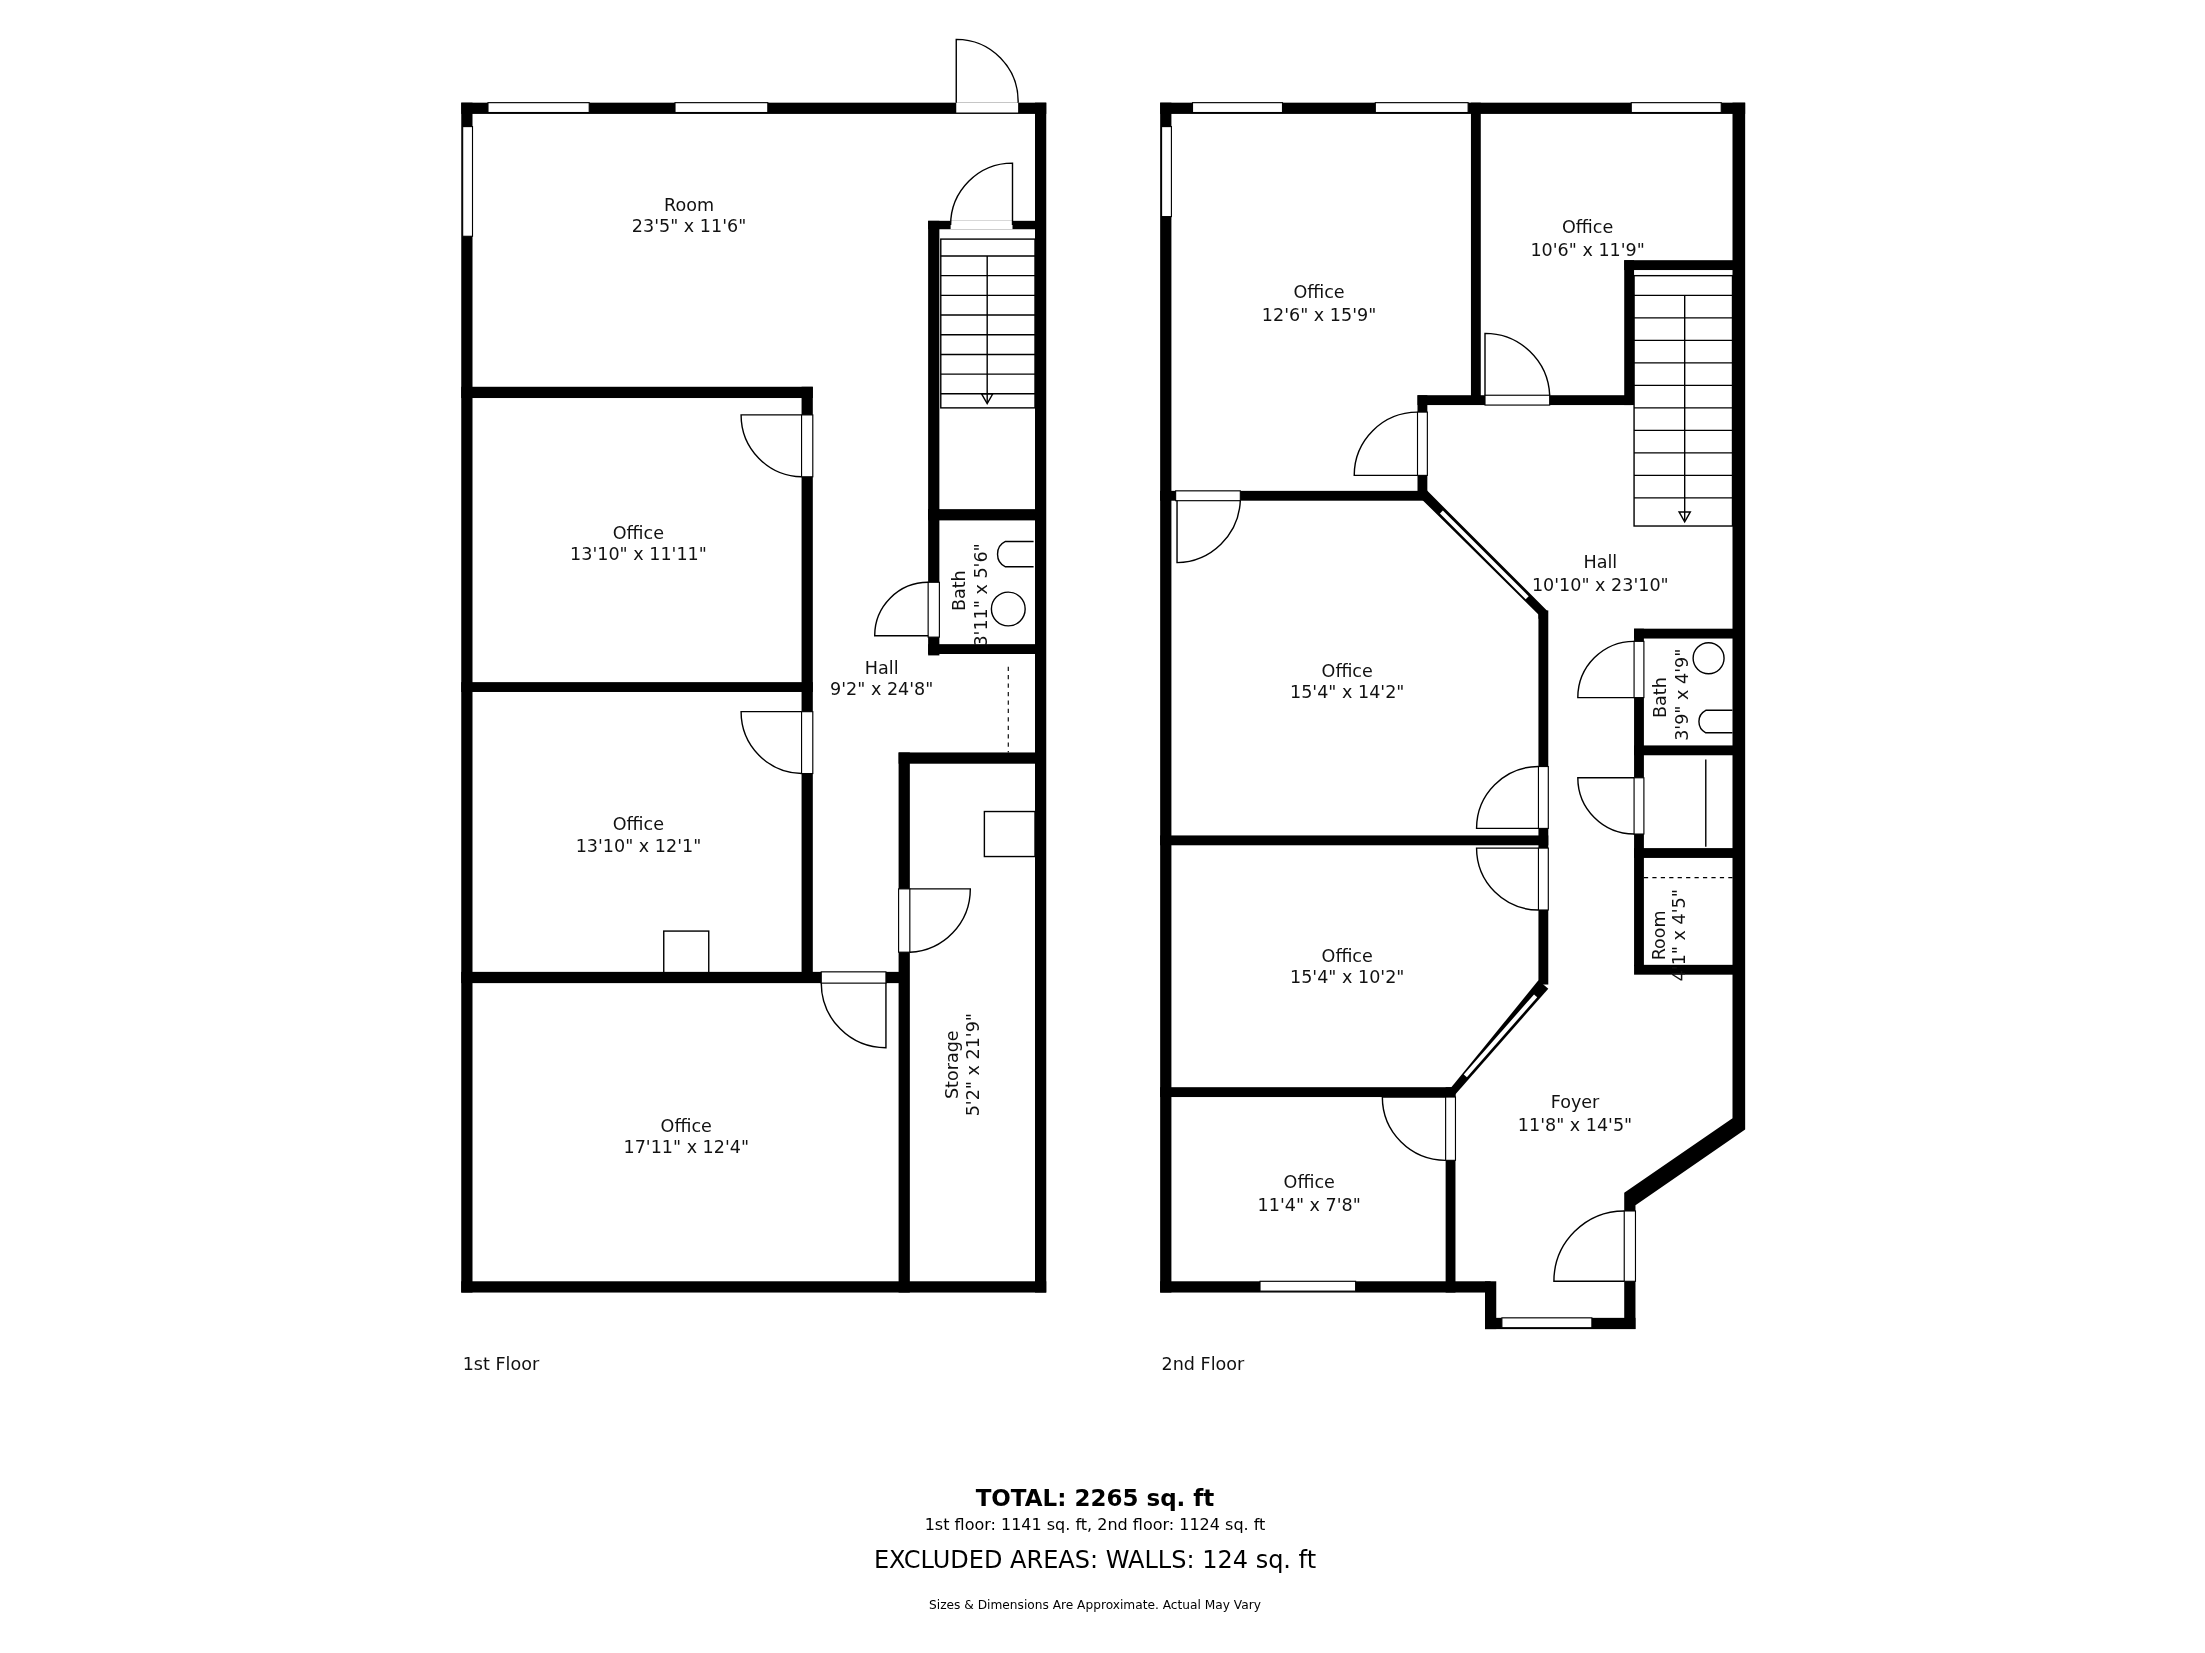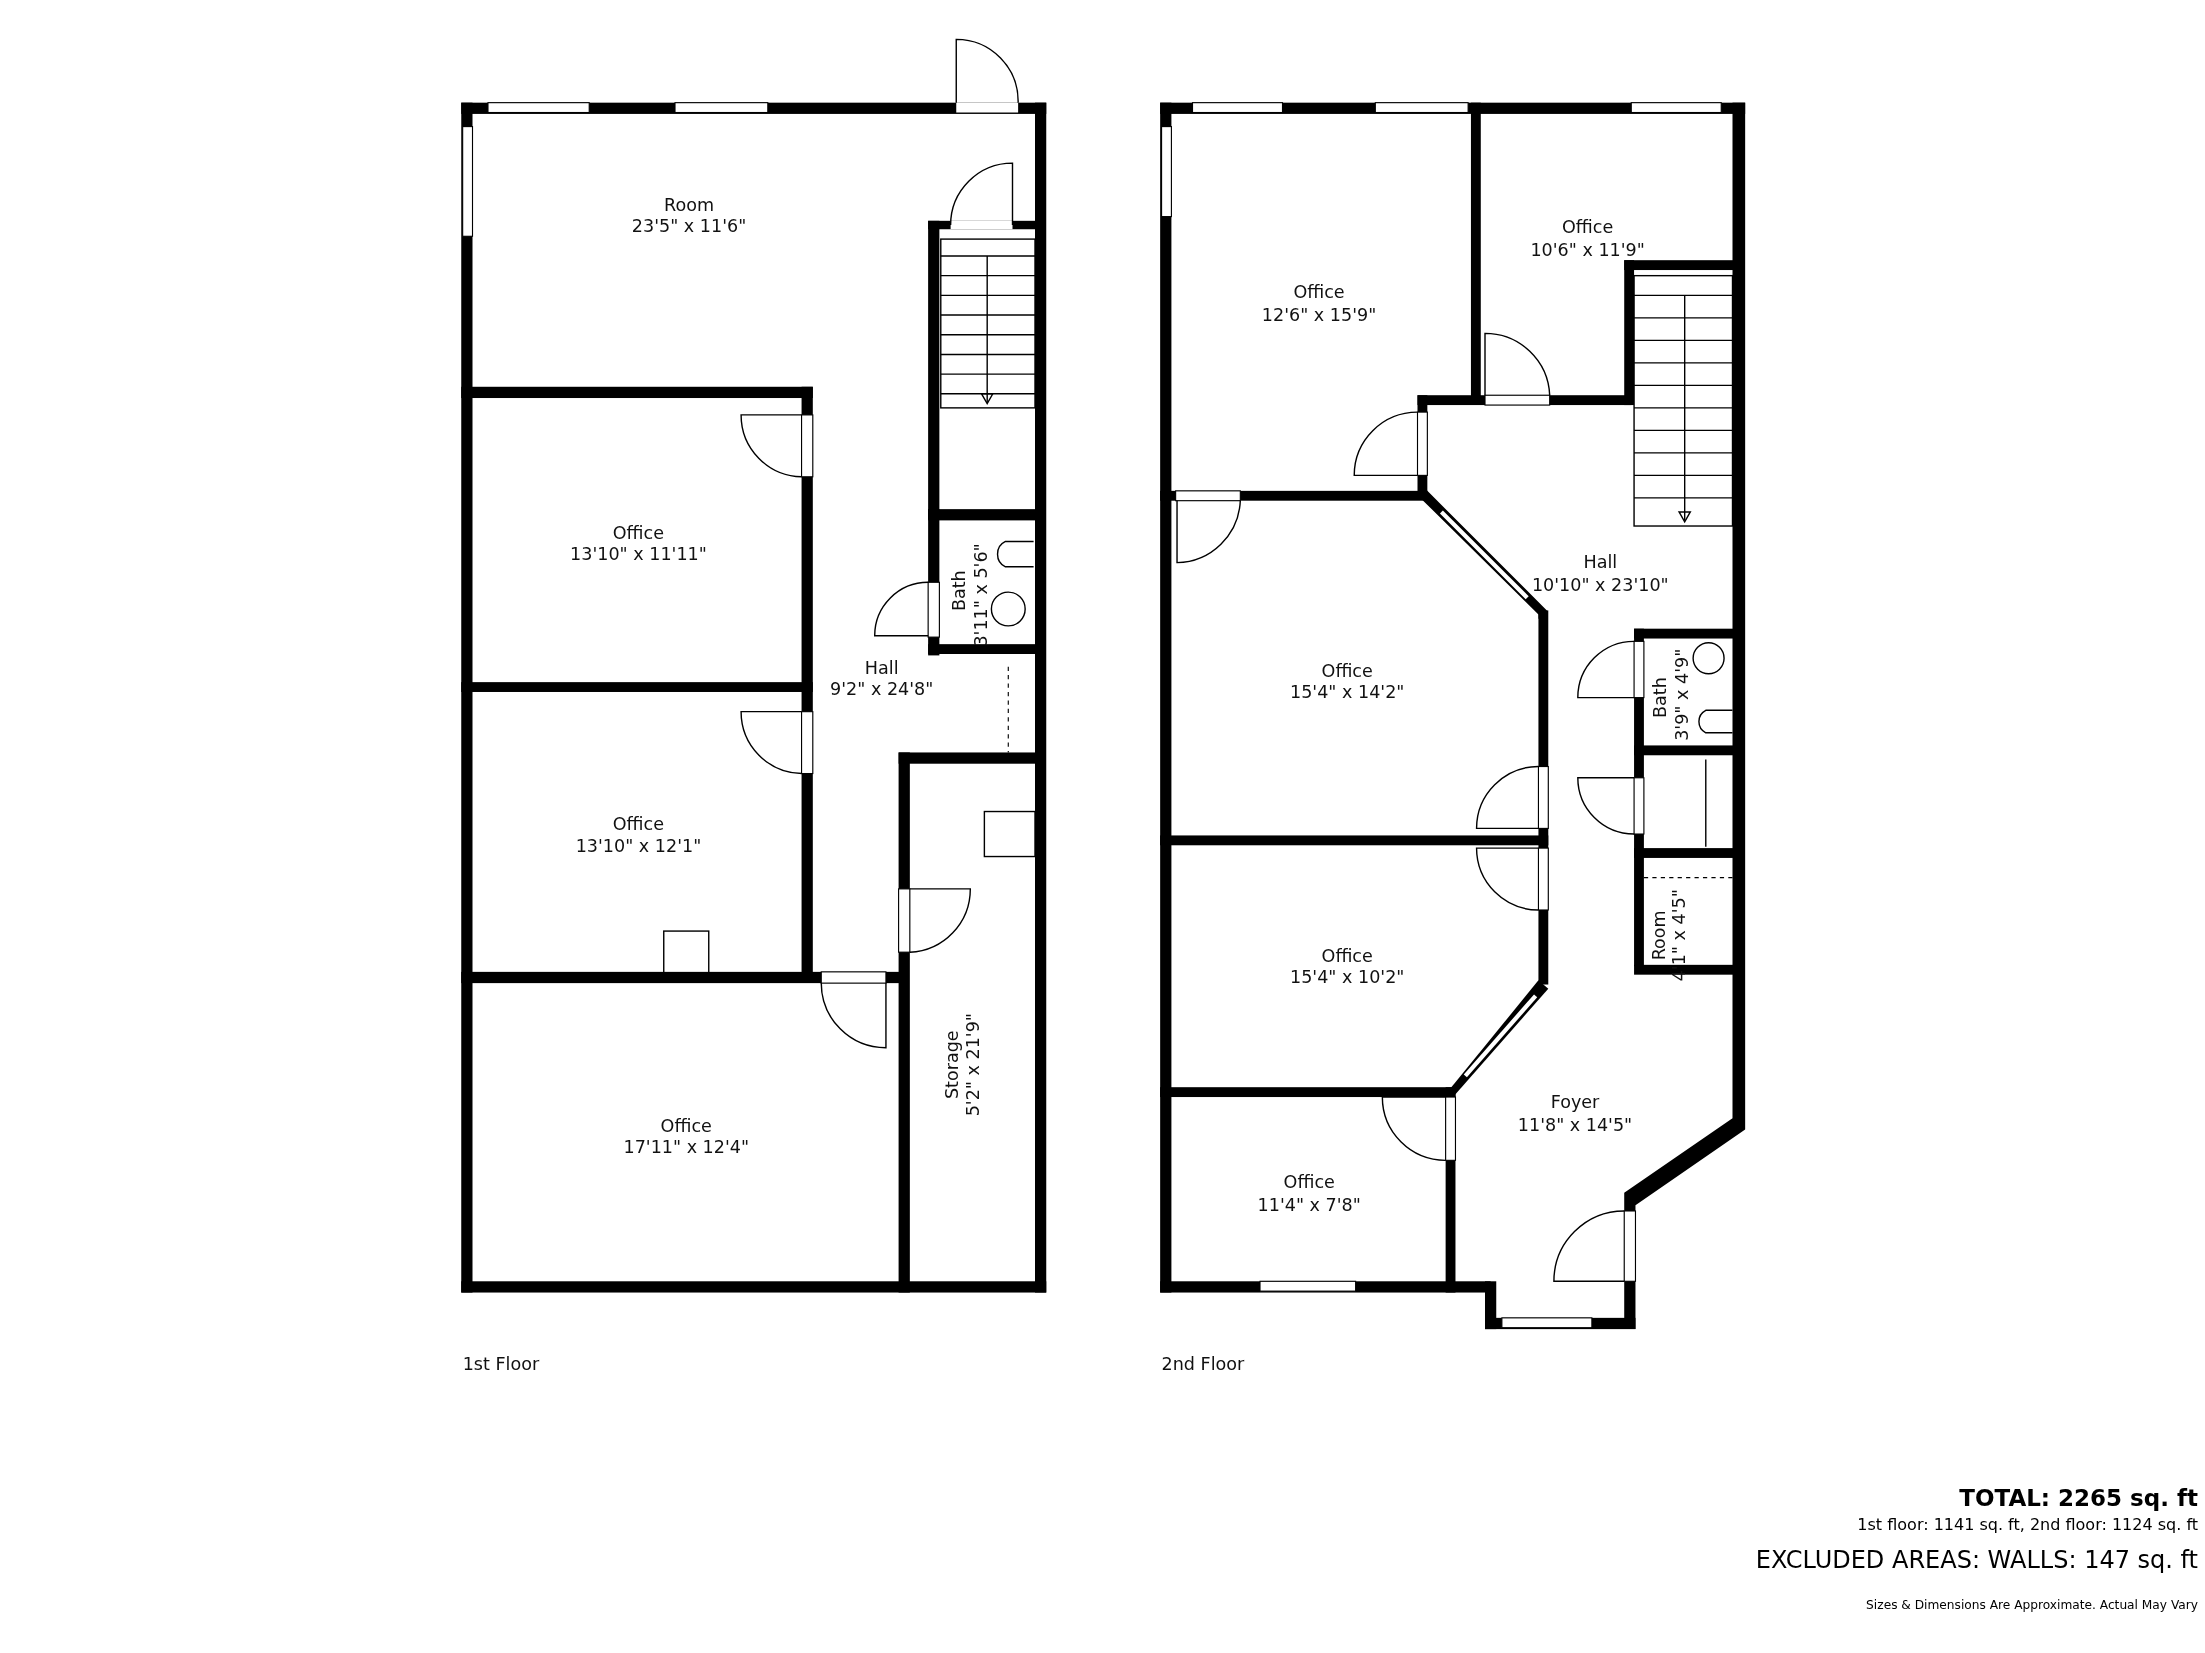--- a/index.html
+++ b/index.html
@@ -3,21 +3,21 @@
 <meta charset="utf-8">
 <style>
   html, body { margin:0; padding:0; background:#ffffff; }
   body { width:2205px; height:1654px; position:relative; overflow:hidden; font-family:"Liberation Sans", sans-serif; }
   svg.plan { position:absolute; left:0; top:0; width:2205px; height:1654px; }
   .wall { fill:#000; }
   .thin { fill:none; stroke:#000; stroke-width:1; }
   .win { fill:#fff; stroke:#000; stroke-width:0.8; }
   .lbl { font-family:"DejaVu Sans", sans-serif; font-size:12.5px; fill:#111; text-anchor:middle; }
   .floor-lbl { font-family:"DejaVu Sans", sans-serif; font-size:12.5px; fill:#111; }
-  .summary { position:absolute; left:8px; width:2190px; text-align:right; color:#000; font-family:"DejaVu Sans", sans-serif; }
+  .summary { position:absolute; left:0; width:2190px; text-align:center; color:#000; font-family:"DejaVu Sans", sans-serif; }
   .sum-total { top:1485px; font-size:23px; font-weight:bold; }
   .sum-floors { top:1515px; font-size:16px; }
   .sum-excl { top:1546px; font-size:24px; }
   .sum-note { top:1598px; font-size:12.2px; }
 </style>
 </head>
 <body>
 
 <svg class="plan" viewBox="0 0 1568 1176" preserveAspectRatio="none">
 
@@ -197,15 +197,15 @@
     <text class="lbl" x="1120" y="804">11'8" x 14'5"</text>
     <text class="lbl" x="931" y="845">Office</text>
     <text class="lbl" x="931" y="861">11'4" x 7'8"</text>
 
     <text class="floor-lbl" x="826" y="974">2nd Floor</text>
   </g>
 </svg>
 
 <div class="summary sum-total">TOTAL: 2265 sq. ft</div>
 <div class="summary sum-floors">1st floor: 1141 sq. ft, 2nd floor: 1124 sq. ft</div>
-<div class="summary sum-excl">EXCLUDED AREAS: WALLS: 147 sq. ft</div>
+<div class="summary sum-excl">EXCLUDED AREAS: WALLS: 124 sq. ft</div>
 <div class="summary sum-note">Sizes &amp; Dimensions Are Approximate. Actual May Vary</div>
 
 
 </body></html>

